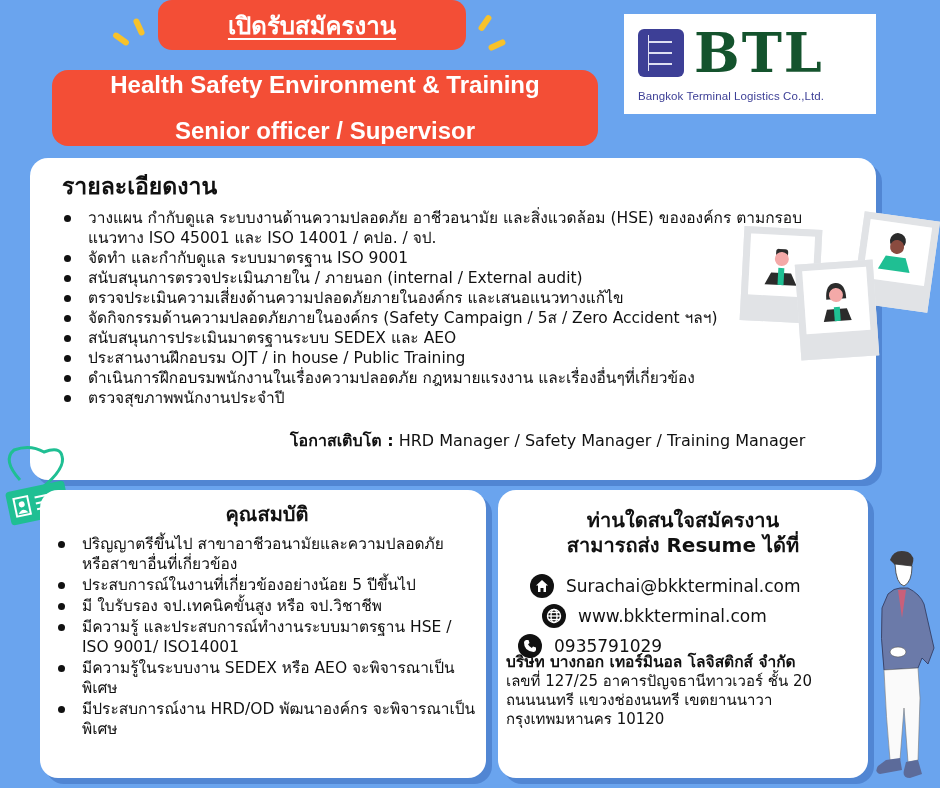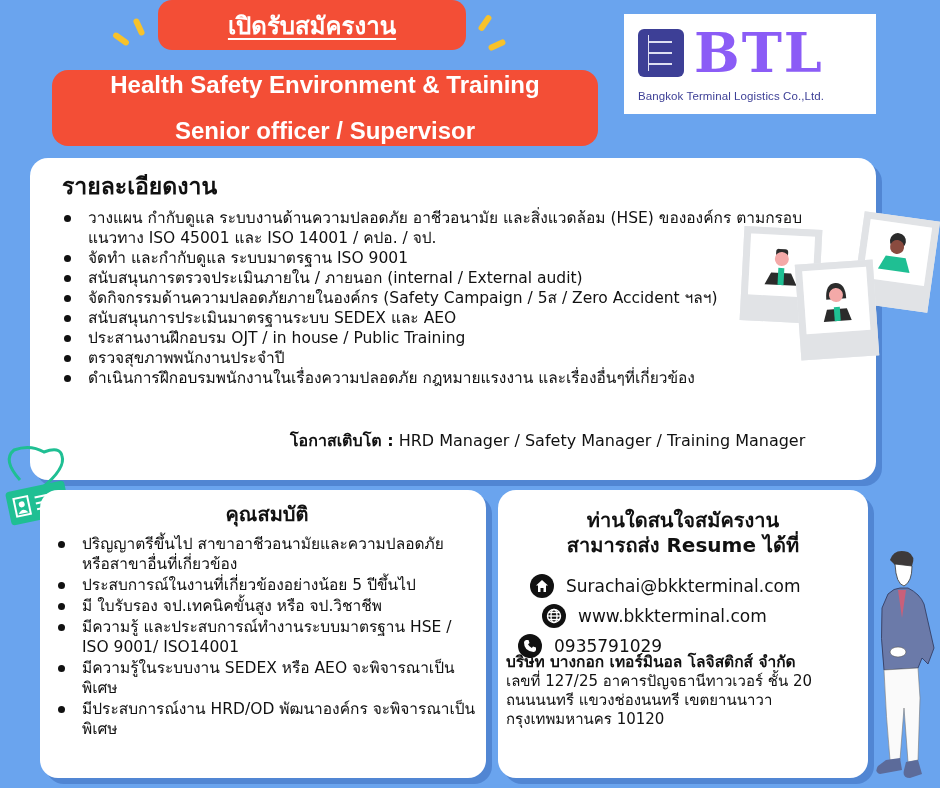--- a/index.html
+++ b/index.html
@@ -45,21 +45,21 @@
       width: 46px; height: 48px; background: #3d3f96; border-radius: 6px; position: relative;
     }
     .logo-box i {
       position: absolute; left: 10px; height: 2px; background: #dfe0f3; width: 24px;
     }
     .logo-box b {
       position: absolute; left: 10px; top: 6px; width: 1px; height: 36px; background: #dfe0f3;
     }
     .logo-letters {
       font-family: "DejaVu Serif", "Liberation Serif", serif; font-weight: bold;
-      color: #8b5cf6; font-size: 54px; letter-spacing: 2px; line-height: 54px;
+      color: #14532d; font-size: 54px; letter-spacing: 2px; line-height: 54px;
     }
     .logo-sub {
       color: #3d3f96; font-size: 11.5px; font-family: "Liberation Sans", sans-serif;
       margin-top: 10px; letter-spacing: 0.1px;
     }
 
     
     .card {
       background: #fff; border-radius: 18px;
       box-shadow: 6px 6px 0 rgba(60,110,190,0.55);
@@ -170,25 +170,26 @@
       <rect x="29" y="38" width="6" height="14" fill="#1fbf93"></rect>
     </svg>
   </div>
 </div>
 
 <div class="abs h-main">รายละเอียดงาน</div>
 <ul class="abs bullets duties">
   <li style="padding-right:20px;">วางแผน กำกับดูแล ระบบงานด้านความปลอดภัย อาชีวอนามัย และสิ่งแวดล้อม (HSE) ขององค์กร ตามกรอบแนวทาง ISO 45001 และ ISO 14001 / คปอ. / จป.</li>
   <li>จัดทำ และกำกับดูแล ระบบมาตรฐาน ISO 9001</li>
   <li>สนับสนุนการตรวจประเมินภายใน / ภายนอก (internal / External audit)</li>
+  <li>ตรวจประเมินความเสี่ยงด้านความปลอดภัยภายในองค์กร และเสนอแนวทางแก้ไข</li>
   <li>จัดกิจกรรมด้านความปลอดภัยภายในองค์กร (Safety Campaign / 5ส / Zero Accident ฯลฯ)</li>
   <li>สนับสนุนการประเมินมาตรฐานระบบ SEDEX และ AEO</li>
   <li>ประสานงานฝึกอบรม OJT / in house / Public Training</li>
+  <li>ดำเนินการฝึกอบรมพนักงานในเรื่องความปลอดภัย กฎหมายแรงงาน และเรื่องอื่นๆที่เกี่ยวข้อง</li>
   <li>ตรวจสุขภาพพนักงานประจำปี</li>
-  <li>ดำเนินการฝึกอบรมพนักงานในเรื่องความปลอดภัย กฎหมายแรงงาน และเรื่องอื่นๆที่เกี่ยวข้อง</li>
 </ul>
 <div class="abs growth">
   <b>โอกาสเติบโต  :</b>
   <span>HRD Manager / Safety Manager / Training Manager</span>
 </div>
 
 <svg class="abs lanyard" width="80" height="90" viewBox="0 0 80 90">
   <path d="M20 40 Q2 20 14 10 Q30 4 44 12 Q60 6 62 16 Q66 28 42 48" fill="none" stroke="#1fbf93" stroke-width="3"></path>
   <g transform="rotate(-12 38 64)">
     <rect x="8" y="46" width="60" height="34" rx="4" fill="#1fbf93"></rect>

